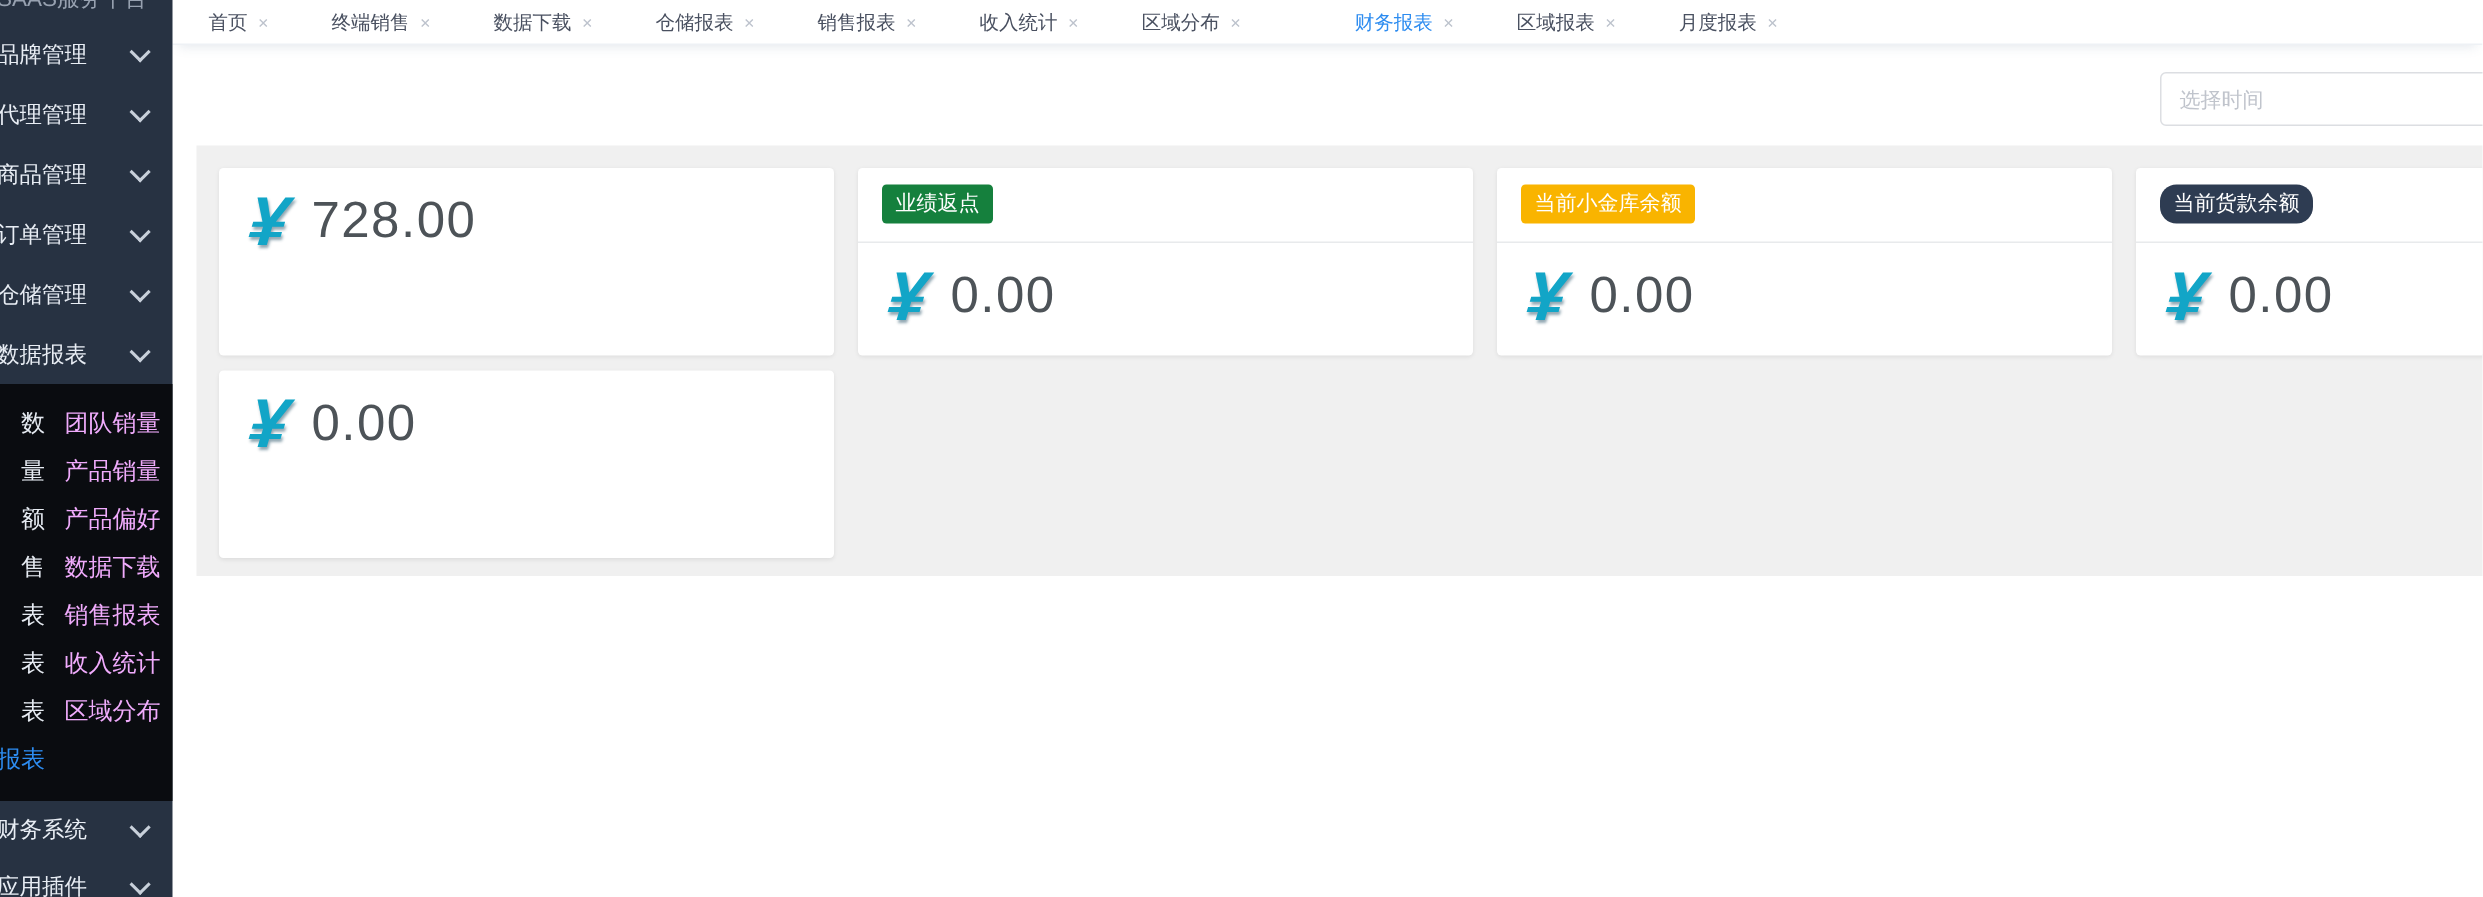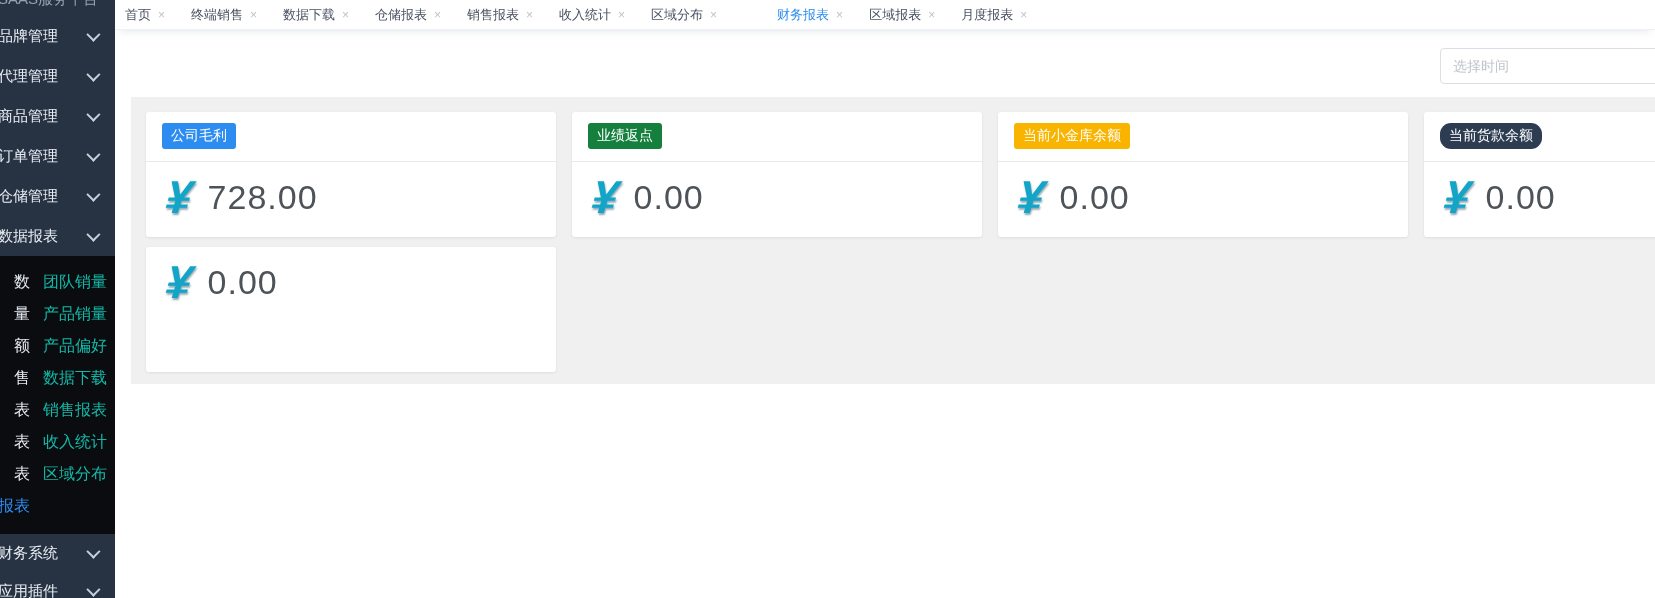--- a/index.html
+++ b/index.html
@@ -20,27 +20,27 @@
     padding:0 18px 0 83px;font-size:15px;cursor:pointer;white-space:nowrap;
   }
   .menu-item .lbl{flex:1;}
   .chev{
     width:8px;height:8px;border-right:2px solid #c8d0da;border-bottom:2px solid #c8d0da;
     transform:rotate(45deg) translateY(-2px);flex:none;margin-left:6px;
   }
   .submenu{background:#0a0c10;padding:10px 0 12px 0;}
   .sub-row{height:32px;display:flex;align-items:center;font-size:16px;white-space:nowrap;}
   .sub-left{width:115px;text-align:right;color:#e6ebf2;cursor:pointer;}
-  .sub-right{margin-left:13px;color:#14b8a6;cursor:pointer;}
+  .sub-right{margin-left:13px;color:#f0abfc;cursor:pointer;}
   .sub-left.active{color:#2d8cf0;}
   .bottom-items .menu-item{height:38px;}
   
   .tabbar{
     position:absolute;left:115px;top:0;width:1540px;height:30px;background:#fff;
-    display:flex;align-items:center;gap:26px;padding-left:10px;box-sizing:border-box;
+    display:flex;align-items:center;gap:42px;padding-left:24px;box-sizing:border-box;
     font-size:13px;color:#495060;border-bottom:1px solid #eef1f5;
     box-shadow:0 5px 8px -4px rgba(100,120,150,0.18);z-index:4;
   }
   .tab{display:flex;align-items:center;gap:7px;cursor:pointer;white-space:nowrap;}
   .tab .close{color:#bdc3cd;font-size:12px;line-height:1;cursor:pointer;}
   .tab.active{color:#2d8cf0;margin-left:34px;}
   
   .date-input{
     position:absolute;left:1440px;top:48px;width:250px;height:36px;box-sizing:border-box;
     border:1px solid #dcdee2;border-radius:4px;padding:0 12px;font-size:14px;
@@ -194,23 +194,20 @@
     <span>月度报表</span>
     <span class="close">×</span>
   </div>
 </div>
 
 <input class="date-input" type="text" readonly="" placeholder="选择时间" style="">
 
 <div class="panel">
 
   <div class="card">
-    <div class="card-header">
-      <span class="badge" style="background: rgb(45, 140, 240);">公司毛利</span>
-    </div>
     <div class="card-body">
       <span class="yen">¥</span>
       <span class="value">728.00</span>
     </div>
   </div>
 
   <div class="card">
     <div class="card-header">
       <span class="badge" style="background: #15803d;">业绩返点</span>
     </div>

